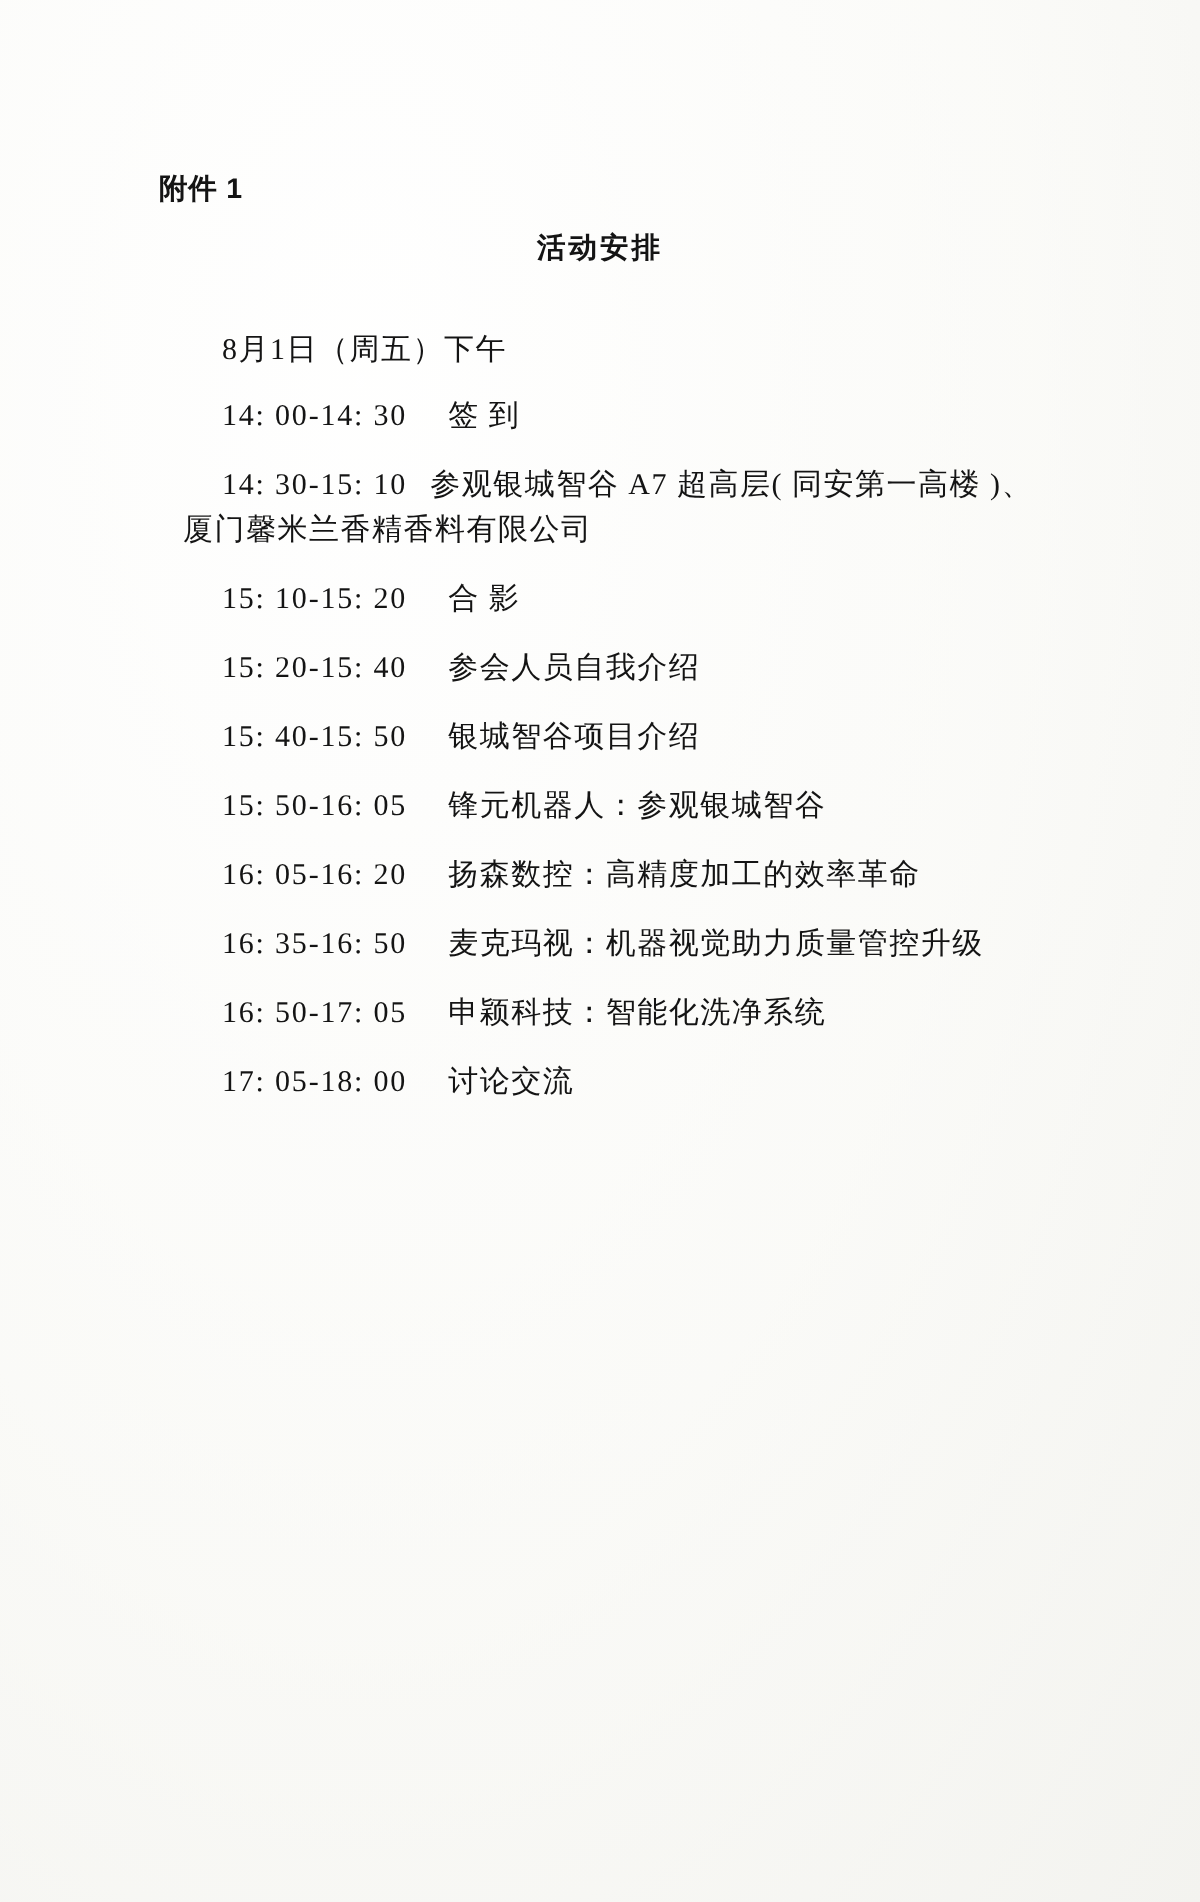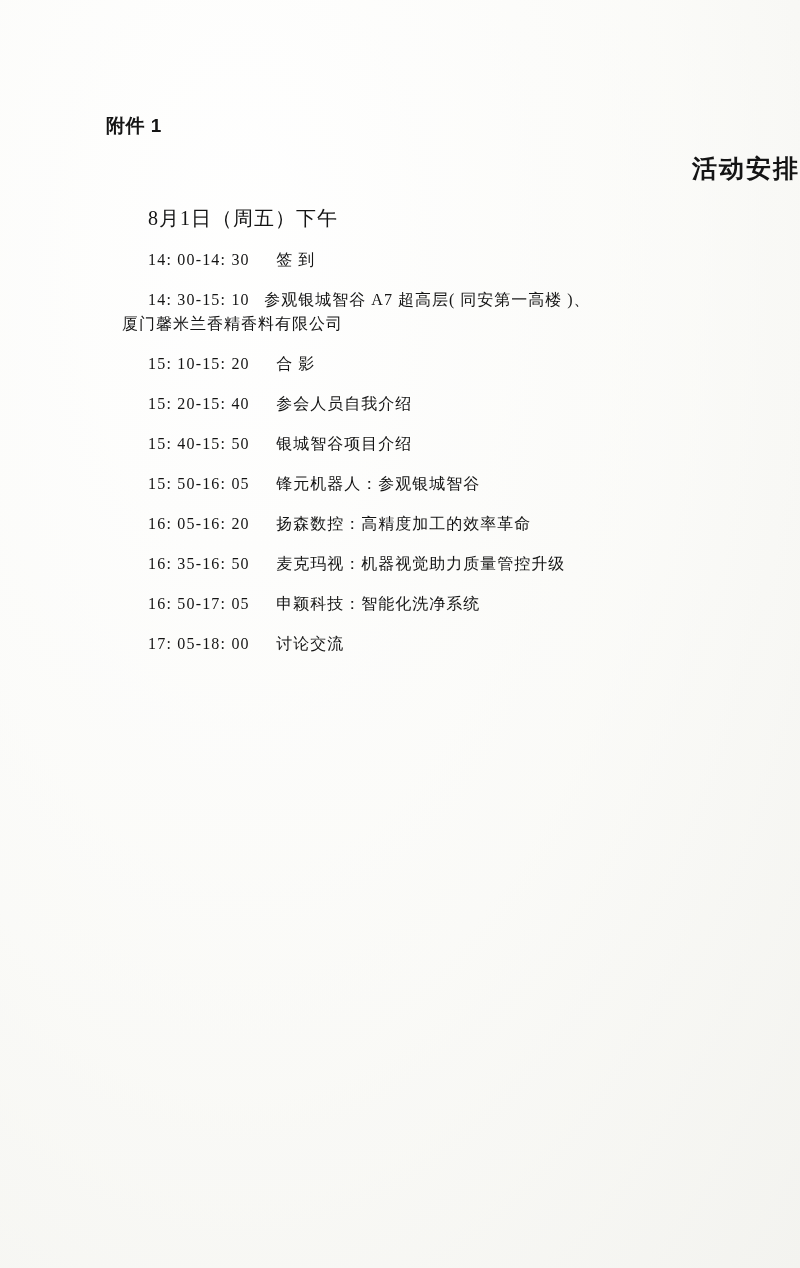--- a/index.html
+++ b/index.html
@@ -35,41 +35,41 @@
     font-size: 19px;
     font-weight: 700;
     letter-spacing: 0.5px;
     font-family: "Liberation Sans", sans-serif;
   }
   .doc-title {
     position: absolute;
     left: 0;
     right: 0;
     top: 152px;
-    text-align: right;
-    font-size: 25px;
+    text-align: center;
+    font-size: 19px;
     font-weight: 700;
     letter-spacing: 2px;
     font-family: "Liberation Serif", "DejaVu Serif", serif;
   }
   .schedule {
     position: absolute;
     left: 106px;
     top: 205px;
     width: 600px;
   }
   .date-line {
     font-size: 20px;
-    margin: 0 0 16px 42px;
+    margin: 14px 0 16px 42px;
     letter-spacing: 1px;
   }
   .row {
     display: block;
     margin: 0 0 16px 0;
-    font-size: 16px;
+    font-size: 20px;
     line-height: 1.5;
     letter-spacing: 0.5px;
   }
   .row .time {
     display: inline-block;
     margin-left: 42px;
     letter-spacing: 1.2px;
     white-space: nowrap;
   }
   .row .desc {

